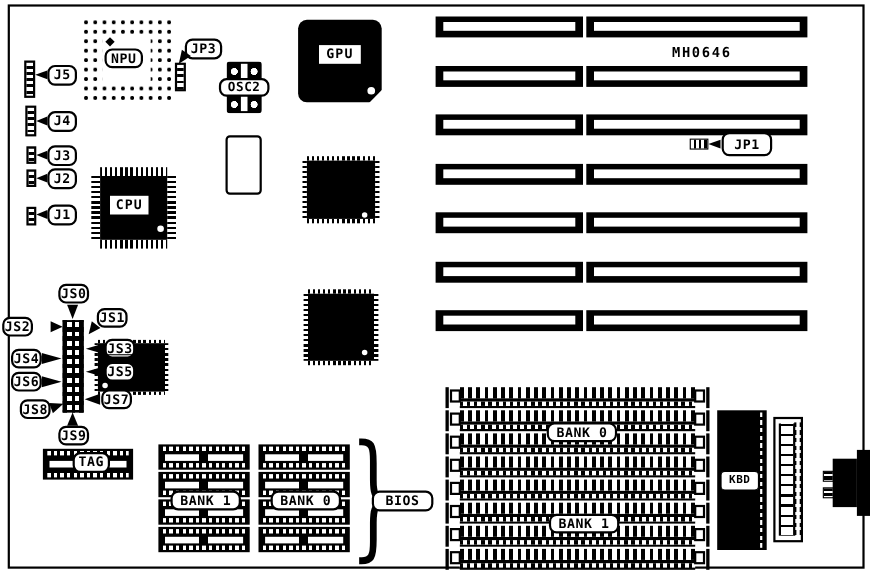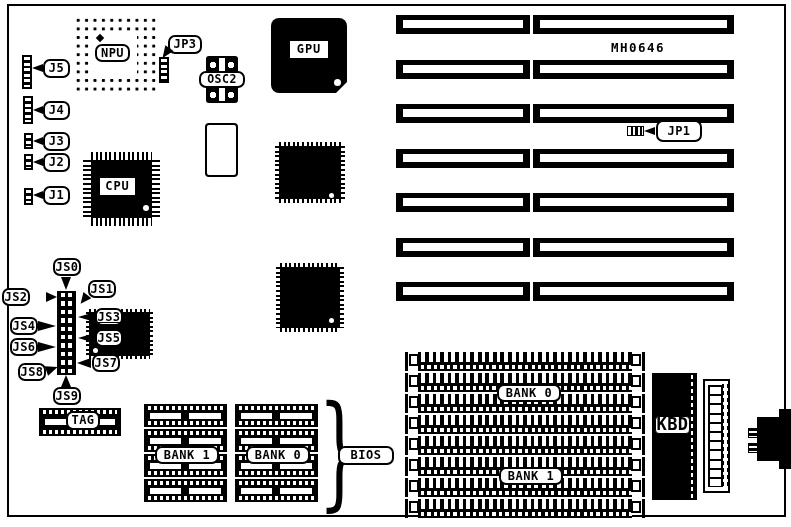--- a/index.html
+++ b/index.html
@@ -266,21 +266,21 @@
   <div class="abs simm" style="left:405px;top:499px;width:240px;">
       <span class="clip cl"></span>
       <span class="simmteeth"></span>
       <span class="clip cr"></span>
     </div>
 
   <div class="abs co" style="left:497px;top:384px;width:64px;height:18px;">BANK 0</div>
   <div class="abs co" style="left:499px;top:467px;width:64px;height:18px;">BANK 1</div>
 
   <div class="abs kbd" style="left:652px;top:373px;width:45px;height:127px;">
-    <div class="abs co thin" style="left:3px;top:43px;width:35px;height:18px;line-height:15px;font-size:17px;">KBD</div>
+    <div class="abs co thin" style="left:3px;top:55px;width:35px;height:18px;line-height:15px;font-size:10px;">KBD</div>
   </div>
 
   <div class="abs pinheader" style="left:703px;top:379px;width:27px;height:114px;"></div>
 
   <div class="abs blk" style="left:757px;top:417px;width:22px;height:44px;"></div>
   <div class="abs blk" style="left:779px;top:409px;width:12px;height:60px;"></div>
   <div class="abs pinpair" style="left:748px;top:428px;width:10px;height:10px;"></div>
   <div class="abs pinpair" style="left:748px;top:443px;width:10px;height:10px;"></div>
 
   <div class="abs jscol" style="left:57px;top:291px;width:19px;height:84px;"></div>

